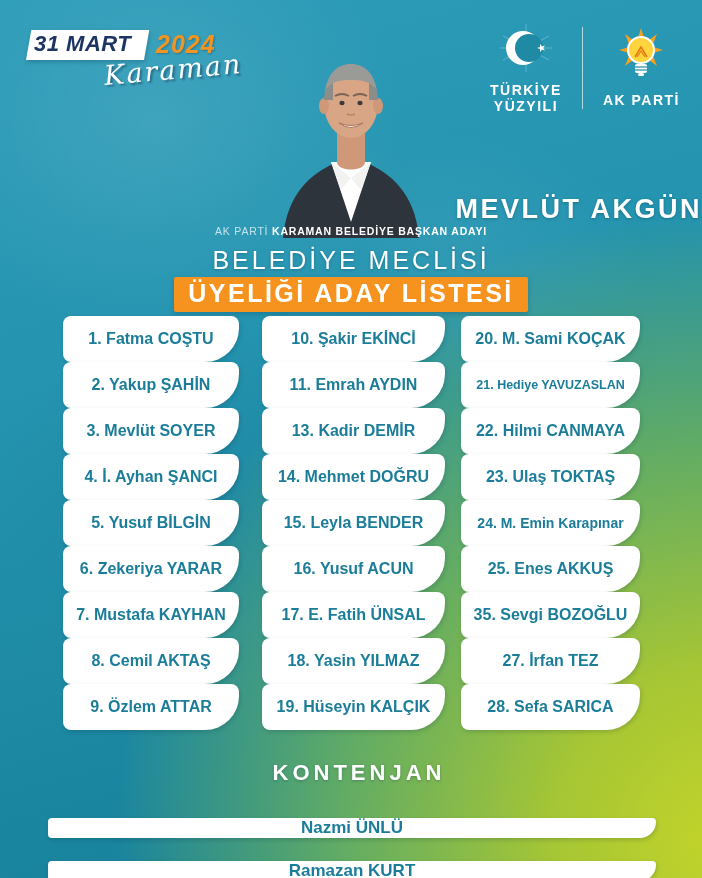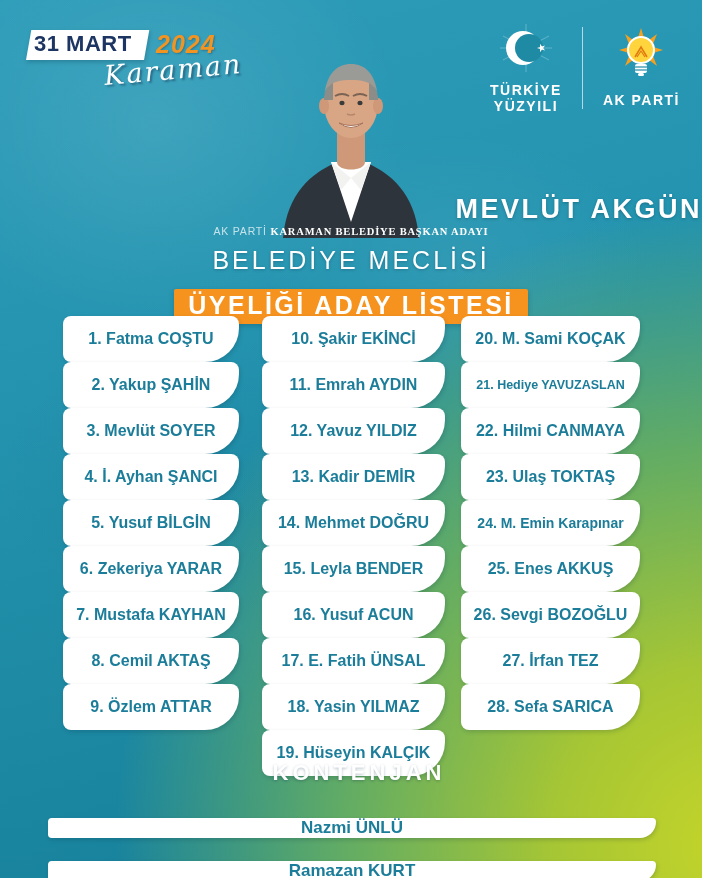--- a/index.html
+++ b/index.html
@@ -14,21 +14,21 @@
   .tex{position:absolute;inset:0;pointer-events:none;
     background:
       radial-gradient(40% 22% at 65% 30%, rgba(255,255,255,0.06), rgba(255,255,255,0) 70%),
       radial-gradient(45% 25% at 30% 55%, rgba(0,60,80,0.05), rgba(0,0,0,0) 70%);
   }
 
   
   .badge{position:absolute;left:26px;top:28px;width:200px;height:64px;}
   .badge-box{position:absolute;left:0;top:2px;width:118px;height:30px;background:#fff;
     transform:skewX(-10deg);transform-origin:bottom left;box-shadow:1px 2px 4px rgba(0,40,60,.25);}
-  .badge-date{position:absolute;left:8px;top:3px;font-size:22px;font-weight:800;
+  .badge-date{position:absolute;left:8px;top:3px;font-size:22px;font-weight:800;font-style:italic;
     color:#1d3562;letter-spacing:.5px;white-space:nowrap;}
   .badge-year{position:absolute;left:130px;top:2px;font-size:25px;font-weight:800;font-style:italic;
     color:#f29422;letter-spacing:1px;text-shadow:1px 1px 2px rgba(20,50,70,.35);}
   .badge-city{position:absolute;left:78px;top:26px;font-family:"DejaVu Serif",serif;
     font-style:italic;font-size:27px;color:#fff;transform:rotate(-5deg);
     text-shadow:2px 2px 2px rgba(20,40,70,.45);letter-spacing:2px;}
 
   
   .logos{position:absolute;right:22px;top:22px;display:flex;align-items:center;gap:20px;}
   .logo-block{display:flex;flex-direction:column;align-items:center;}
@@ -38,24 +38,24 @@
 
   
   .photo{position:absolute;left:50%;top:8px;transform:translateX(-50%);}
 
   
   .cname{position:absolute;left:0;right:0;top:194px;text-align:right;color:#fff;
     font-size:27px;font-weight:800;letter-spacing:2.5px;text-shadow:0 1px 3px rgba(10,50,70,.35);}
   .csub{position:absolute;left:0;right:0;top:225px;text-align:center;color:#fff;
     font-size:10.5px;letter-spacing:.8px;}
   .csub .lite{opacity:.72;font-weight:400;}
-  .csub .strong{font-weight:700;font-family:Liberation Serif, serif;}
+  .csub .strong{font-weight:700;}
   .ltitle{position:absolute;left:0;right:0;top:246px;text-align:center;color:#fff;
     font-size:25px;font-weight:400;letter-spacing:3px;text-shadow:0 1px 3px rgba(10,50,70,.3);}
-  .lband-wrap{position:absolute;left:0;right:0;top:277px;text-align:center;margin-top:12px;}
+  .lband-wrap{position:absolute;left:0;right:0;top:277px;text-align:center;}
   .lband{display:inline-block;background:#f6921e;color:#fff;font-size:25px;font-weight:800;
     letter-spacing:2.5px;padding:2px 14px 4px 14px;border-radius:2px;
     box-shadow:0 2px 5px rgba(10,50,70,.25);}
 
   
   .col{position:absolute;top:316px;}
   .col1{left:63px;width:176px;}
   .col2{left:262px;width:183px;}
   .col3{left:461px;width:179px;}
   .pill{height:46px;background:#fff;border-radius:8px 8px 34px 8px;
@@ -174,38 +174,37 @@
     <div class="pill">5. Yusuf BİLGİN</div>
     <div class="pill">6. Zekeriya YARAR</div>
     <div class="pill">7. Mustafa KAYHAN</div>
     <div class="pill">8. Cemil AKTAŞ</div>
     <div class="pill">9. Özlem ATTAR</div>
   </div>
 
   <div class="col col2">
     <div class="pill">10. Şakir EKİNCİ</div>
     <div class="pill">11. Emrah AYDIN</div>
-    <div class="pill">12. Yavuz YILDIZ</div>
     <div class="pill">13. Kadir DEMİR</div>
     <div class="pill">14. Mehmet DOĞRU</div>
     <div class="pill">15. Leyla BENDER</div>
     <div class="pill">16. Yusuf ACUN</div>
     <div class="pill">17. E. Fatih ÜNSAL</div>
     <div class="pill">18. Yasin YILMAZ</div>
     <div class="pill">19. Hüseyin KALÇIK</div>
   </div>
 
   <div class="col col3">
     <div class="pill">20. M. Sami KOÇAK</div>
     <div class="pill small">21. Hediye YAVUZASLAN</div>
     <div class="pill">22. Hilmi CANMAYA</div>
     <div class="pill">23. Ulaş TOKTAŞ</div>
     <div class="pill small2">24. M. Emin Karapınar</div>
     <div class="pill">25. Enes AKKUŞ</div>
-    <div class="pill">26. Sevgi BOZOĞLU</div>
+    <div class="pill">35. Sevgi BOZOĞLU</div>
     <div class="pill">27. İrfan TEZ</div>
     <div class="pill">28. Sefa SARICA</div>
   </div>
 
   <div class="kont-title">KONTENJAN</div>
   <div class="kont-row">
     <div class="pill">Nazmi ÜNLÜ</div>
     <div class="pill">Ramazan KURT</div>
     <div class="pill">Hasan BULUT</div>
   </div>

